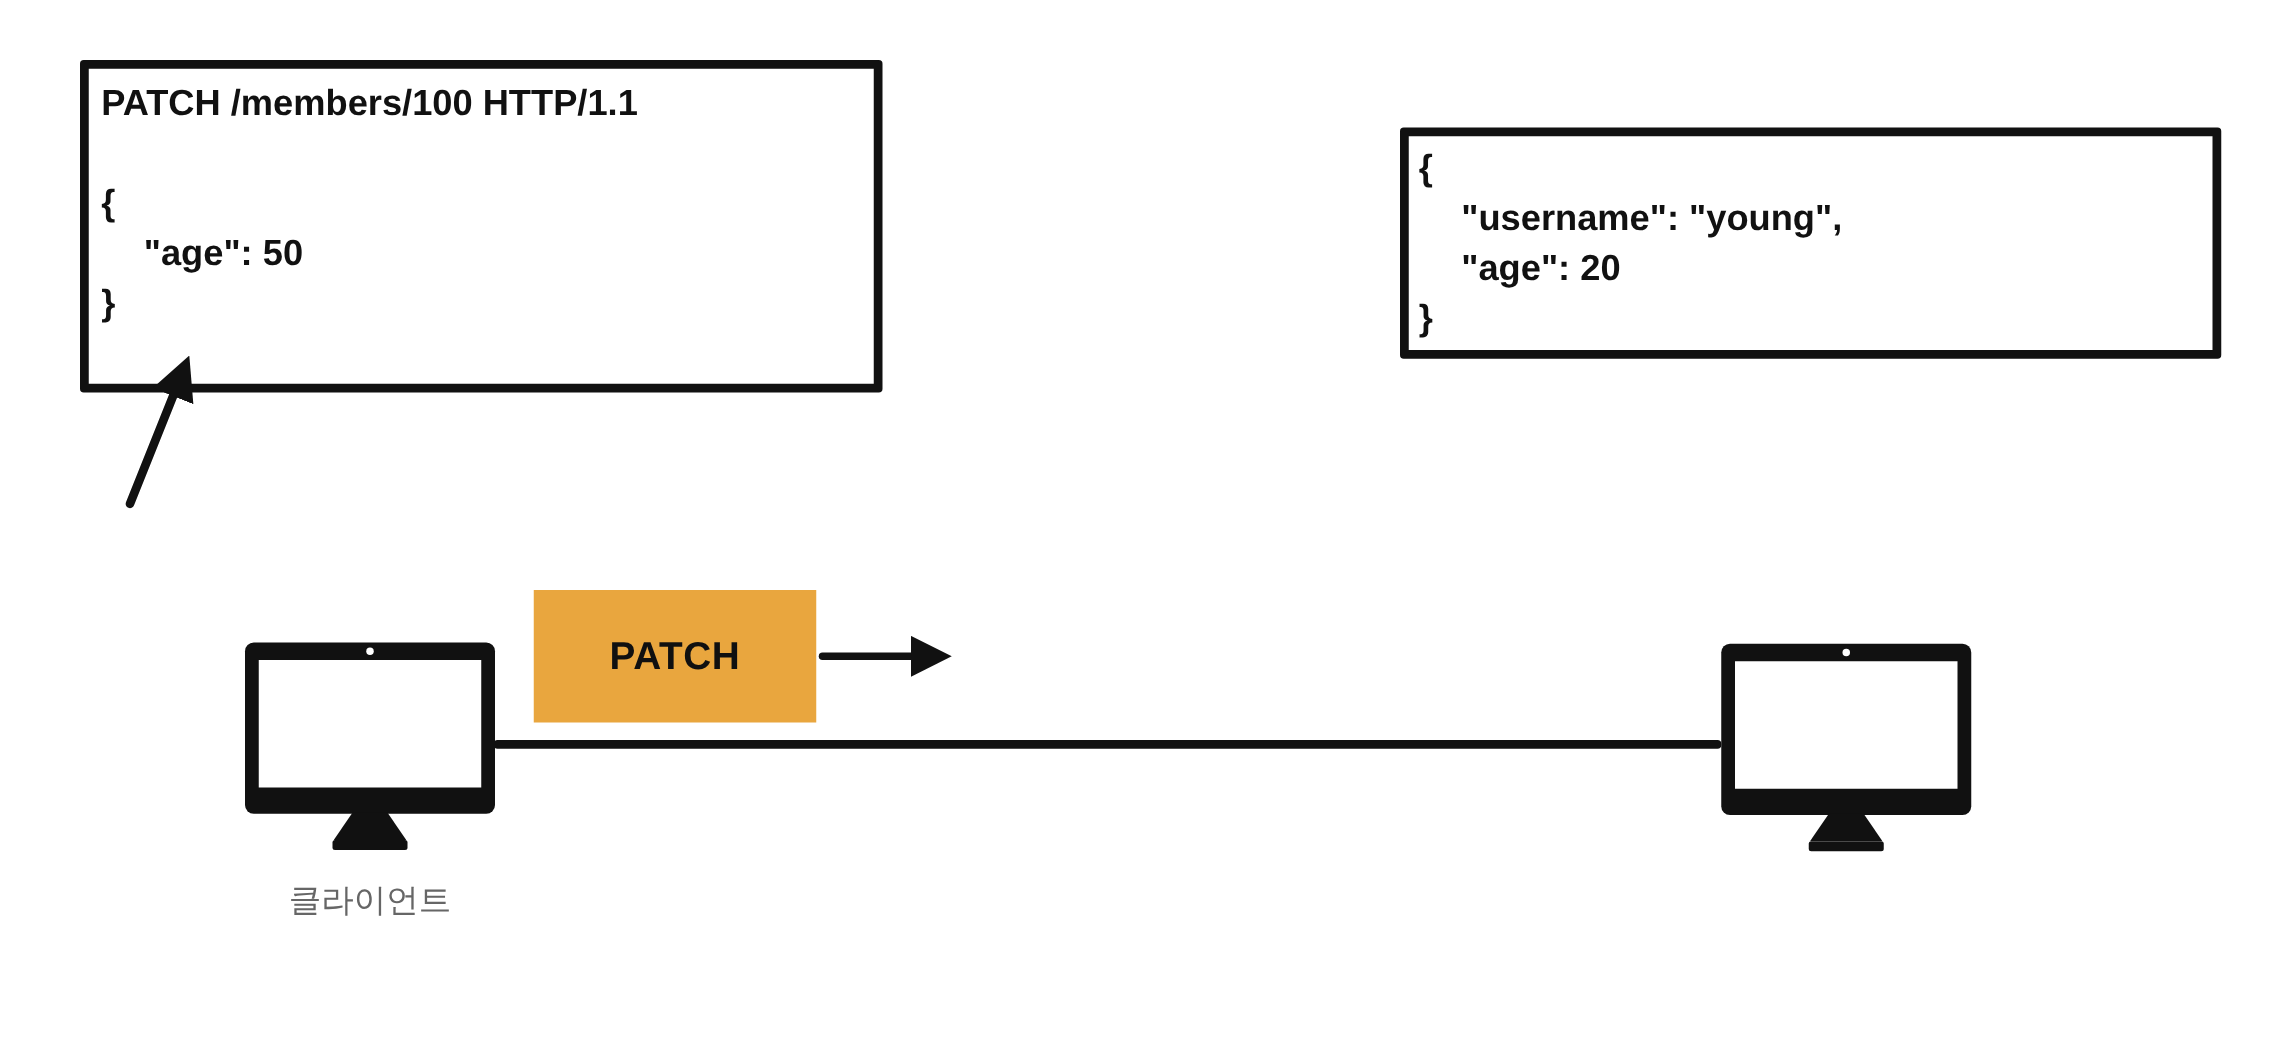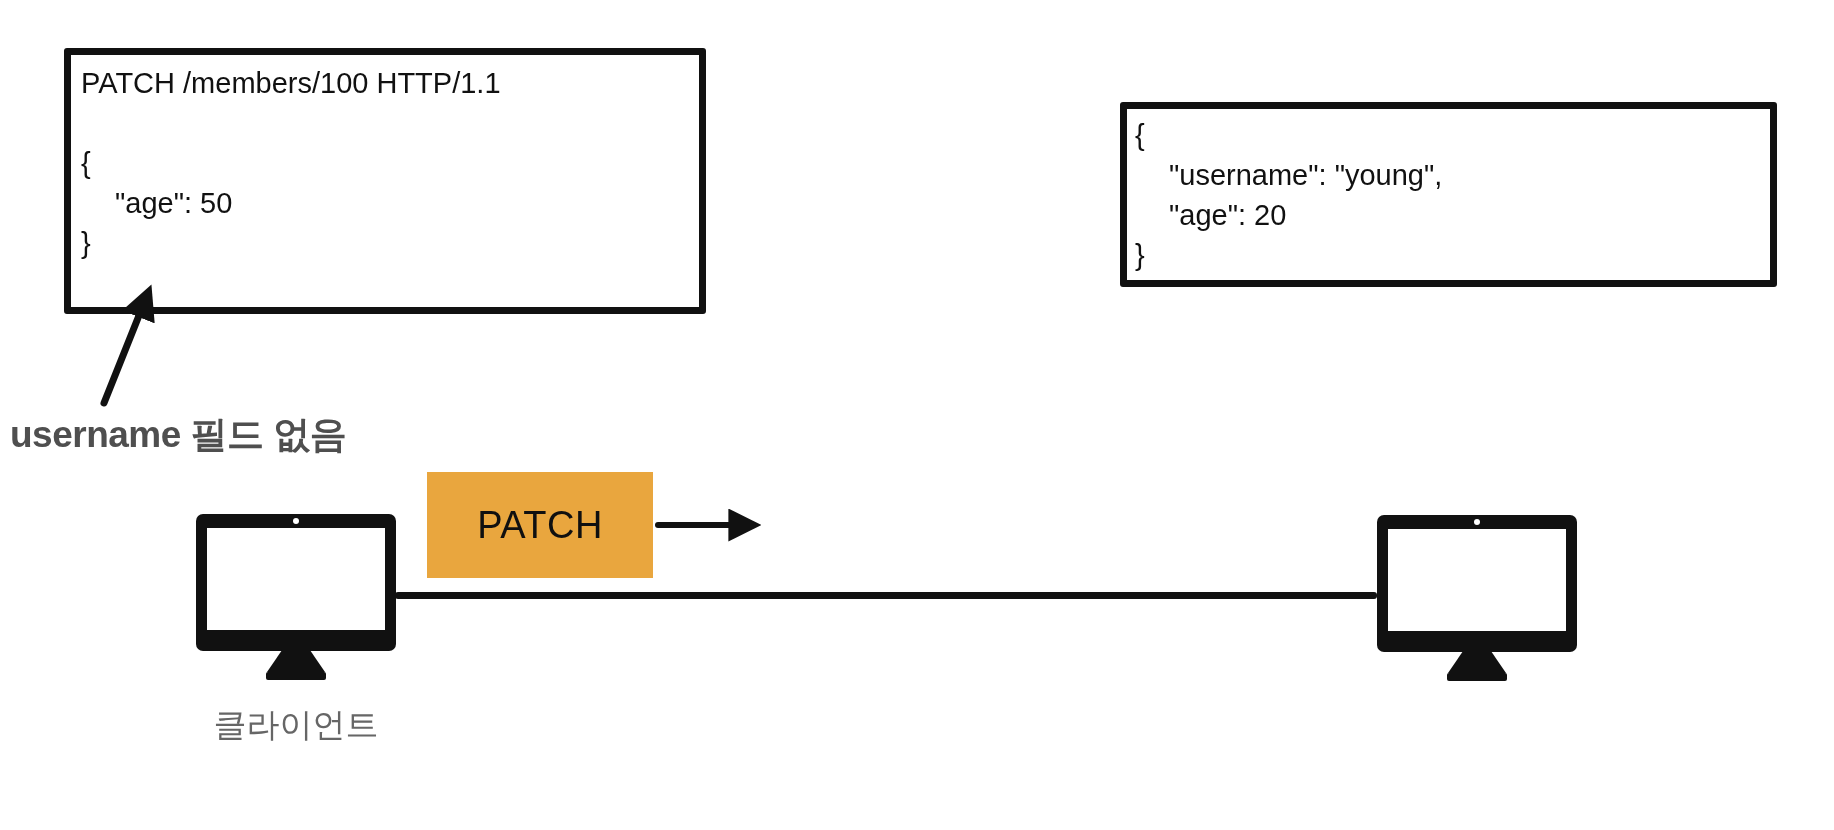--- a/index.html
+++ b/index.html
@@ -26,21 +26,21 @@
     border: 7px solid var(--ink);
     border-radius: 3px;
     background: #fff;
   }
   .request-box  { left: 64px;   top: 48px;  width: 642px; height: 266px; padding: 8px 12px 0 10px; }
   .resource-box { left: 1120px; top: 102px; width: 657px; height: 185px; padding: 6px 12px 0 8px; }
 
   .code-line {
     font-size: 29px;
     line-height: 40px;
-    font-weight: normal;
+    font-weight: bold;
     color: var(--ink);
     white-space: pre;
   }
   .code-line.blank { height: 40px; }
   .indent { padding-left: 34px; }
 
   .resource-path {
     position: absolute;
     left: 1148px; top: 44px;
     font-size: 30px; line-height: 36px;
@@ -59,21 +59,21 @@
 
   .annotation-arrow { position: absolute; left: 88px; top: 275px; }
   .patch-arrow      { position: absolute; left: 652px; top: 502px; }
 
   .patch-badge {
     position: absolute;
     left: 427px; top: 472px;
     width: 226px; height: 106px;
     background: var(--accent-orange);
     display: flex; align-items: center; justify-content: center;
-    font-size: 38px; font-weight: 400; color: #101010;
+    font-size: 31px; font-weight: 700; color: #101010;
     letter-spacing: 0.5px;
   }
 
   .connection-line {
     position: absolute;
     left: 395px; top: 592px;
     width: 982px; height: 7px;
     background: var(--ink);
     border-radius: 3px;
   }
@@ -100,21 +100,21 @@
     width: 58px; height: 22px; background: var(--ink);
     clip-path: polygon(26% 0, 74% 0, 100% 100%, 0% 100%);
   }
   .monitor-base {
     position: absolute; top: 158px; left: 50%; transform: translateX(-50%);
     width: 60px; height: 8px; background: var(--ink); border-radius: 2px;
   }
 
   .endpoint-label {
     position: absolute;
-    font-size: 33px;
+    font-size: 26px;
     color: var(--label-gray);
   }
   .client-label { left: 196px;  top: 703px; width: 200px; text-align: center; }
   .server-label { left: 1387px; top: 705px; width: 200px; text-align: center; }
 </style>
 </head>
 <body>
 
 <div class="canvas">
 
@@ -128,21 +128,20 @@
 
   <svg class="annotation-arrow" width="90" height="140" viewBox="0 0 90 140">
     <defs>
       <marker id="ann-head" markerWidth="5" markerHeight="5" refX="0.6" refY="2.5" orient="auto" markerUnits="strokeWidth">
         <path d="M0,0 L5,2.5 L0,5 Z" fill="#111111"></path>
       </marker>
     </defs>
     <line x1="16" y1="128" x2="52" y2="38" stroke="#111111" stroke-width="7" stroke-linecap="round" marker-end="url(#ann-head)"></line>
   </svg>
 
-  <div class="annotation-label">username 필드 없음</div>
 
 
   <div class="sketch-box resource-box">
     <div class="code-line">{</div>
     <div class="code-line indent">"username": "young",</div>
     <div class="code-line indent">"age": 20</div>
     <div class="code-line">}</div>
   </div>
 
   <div class="patch-badge">PATCH</div>

